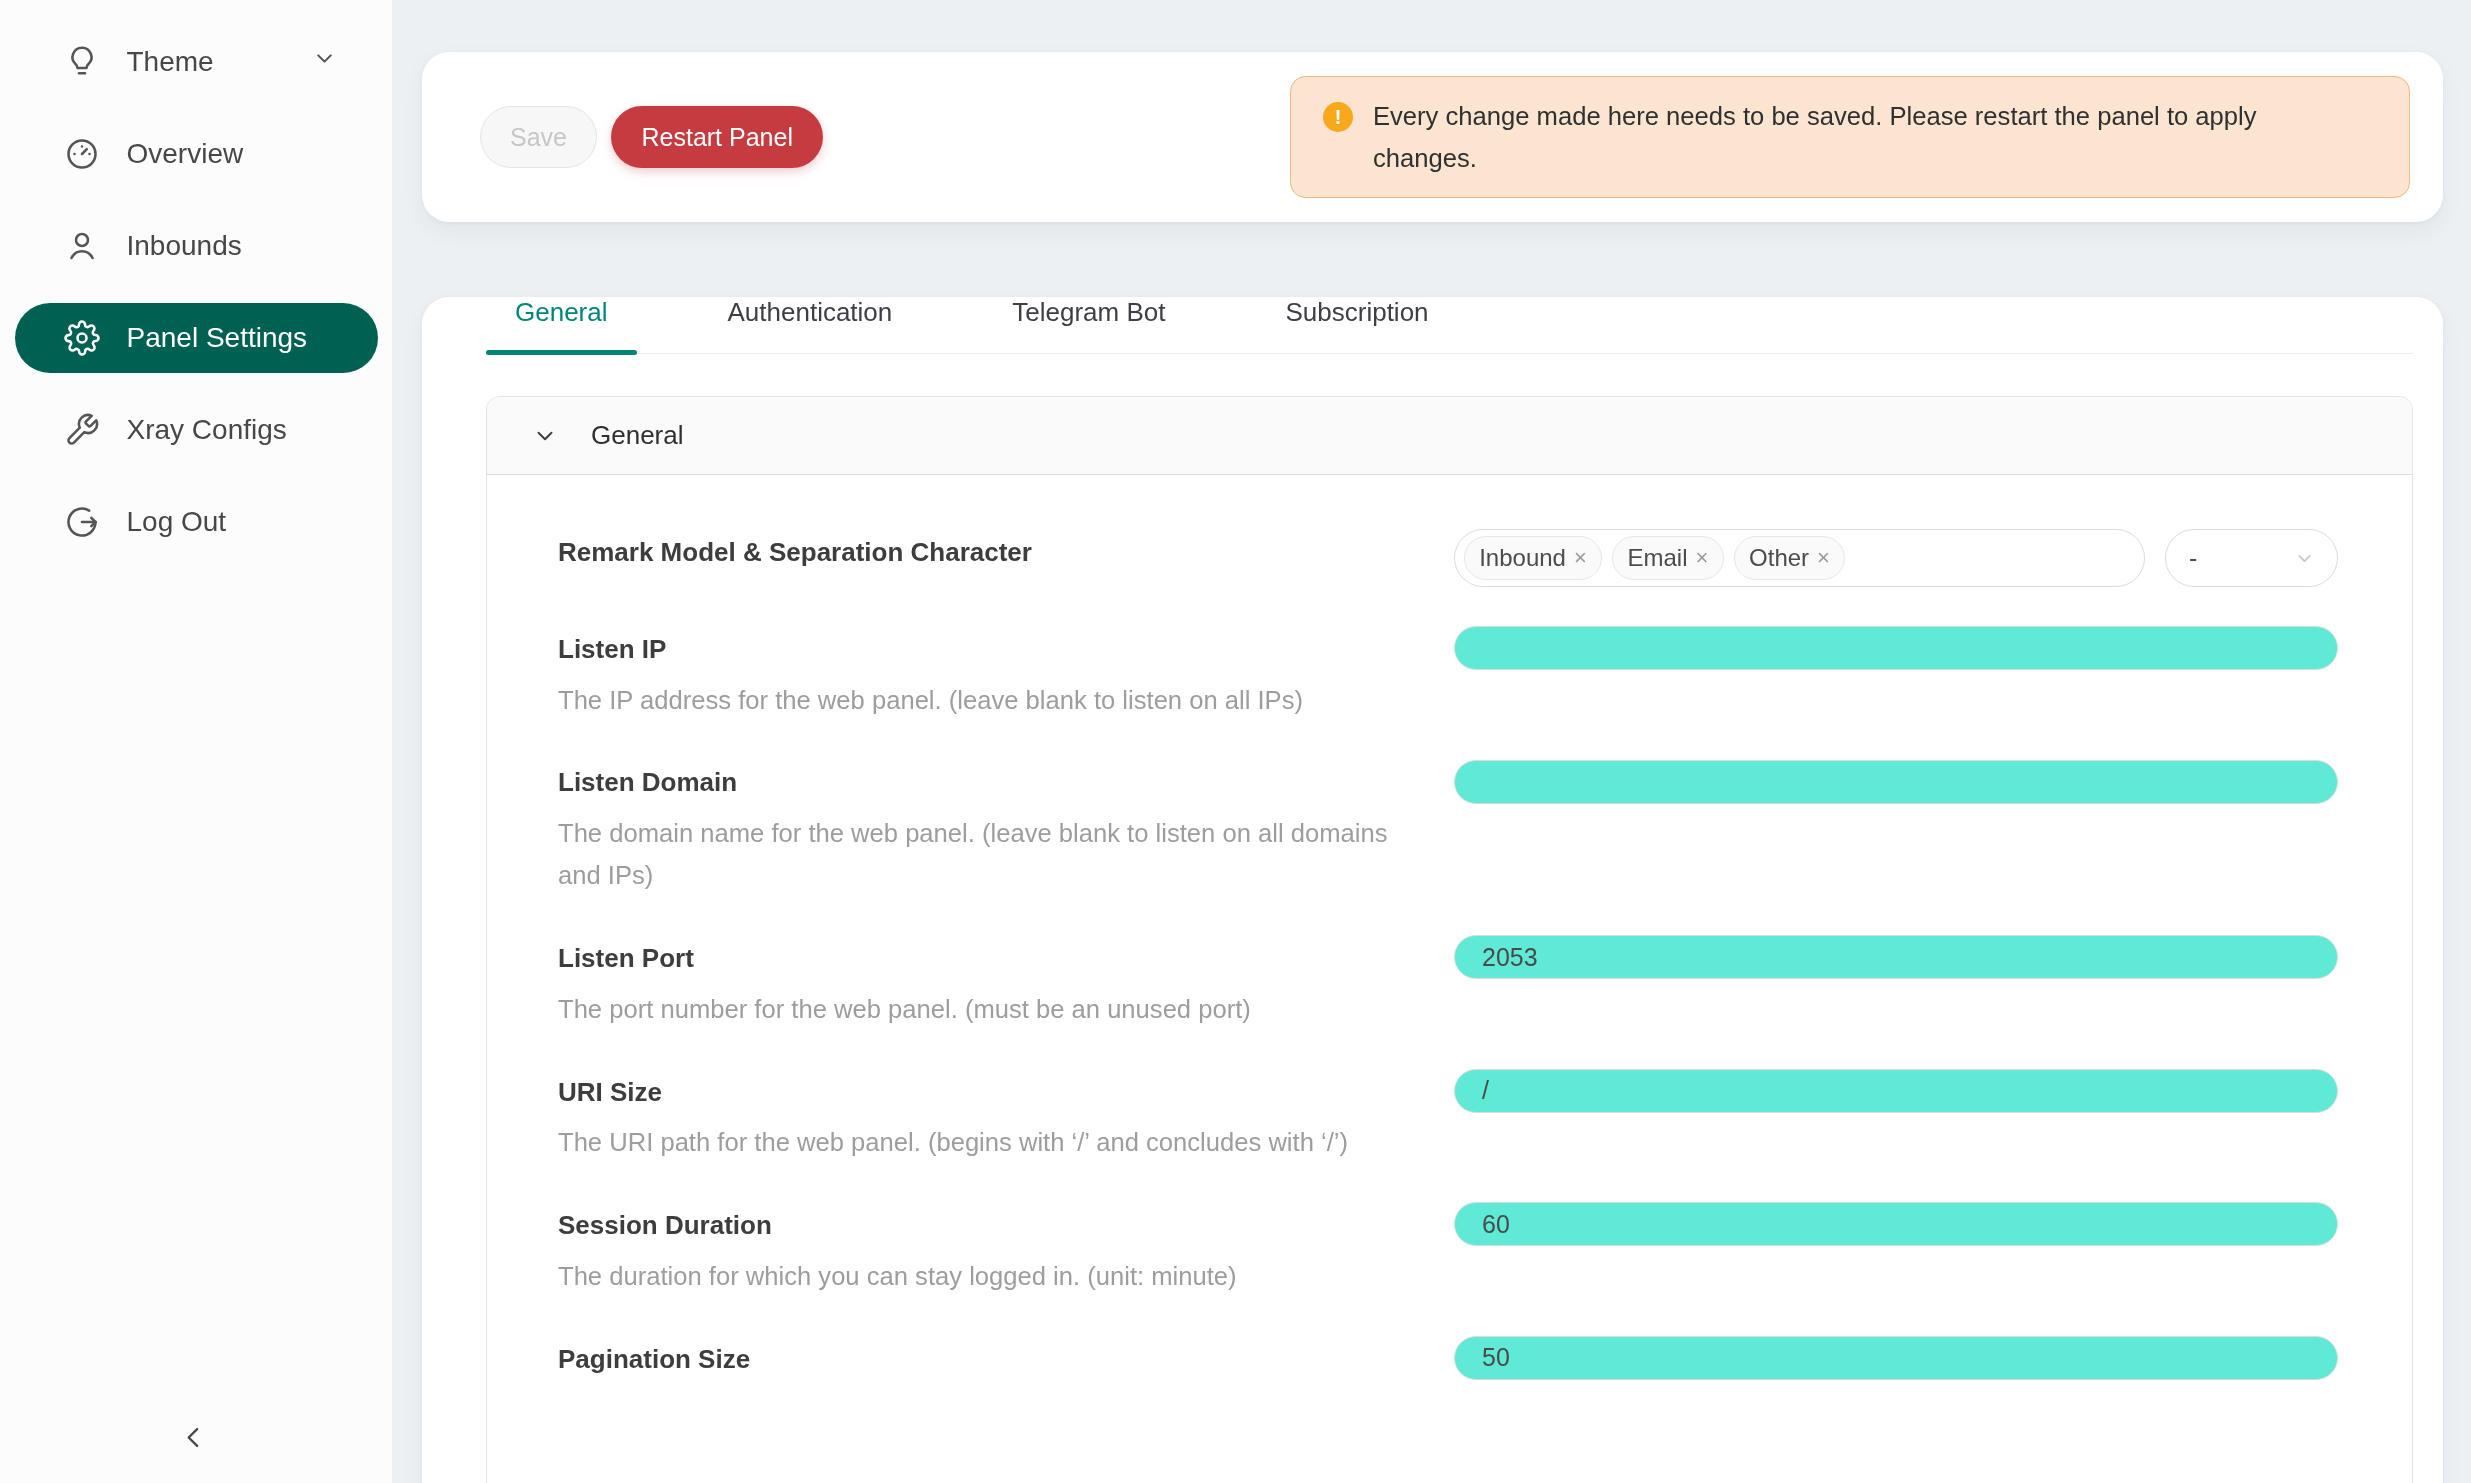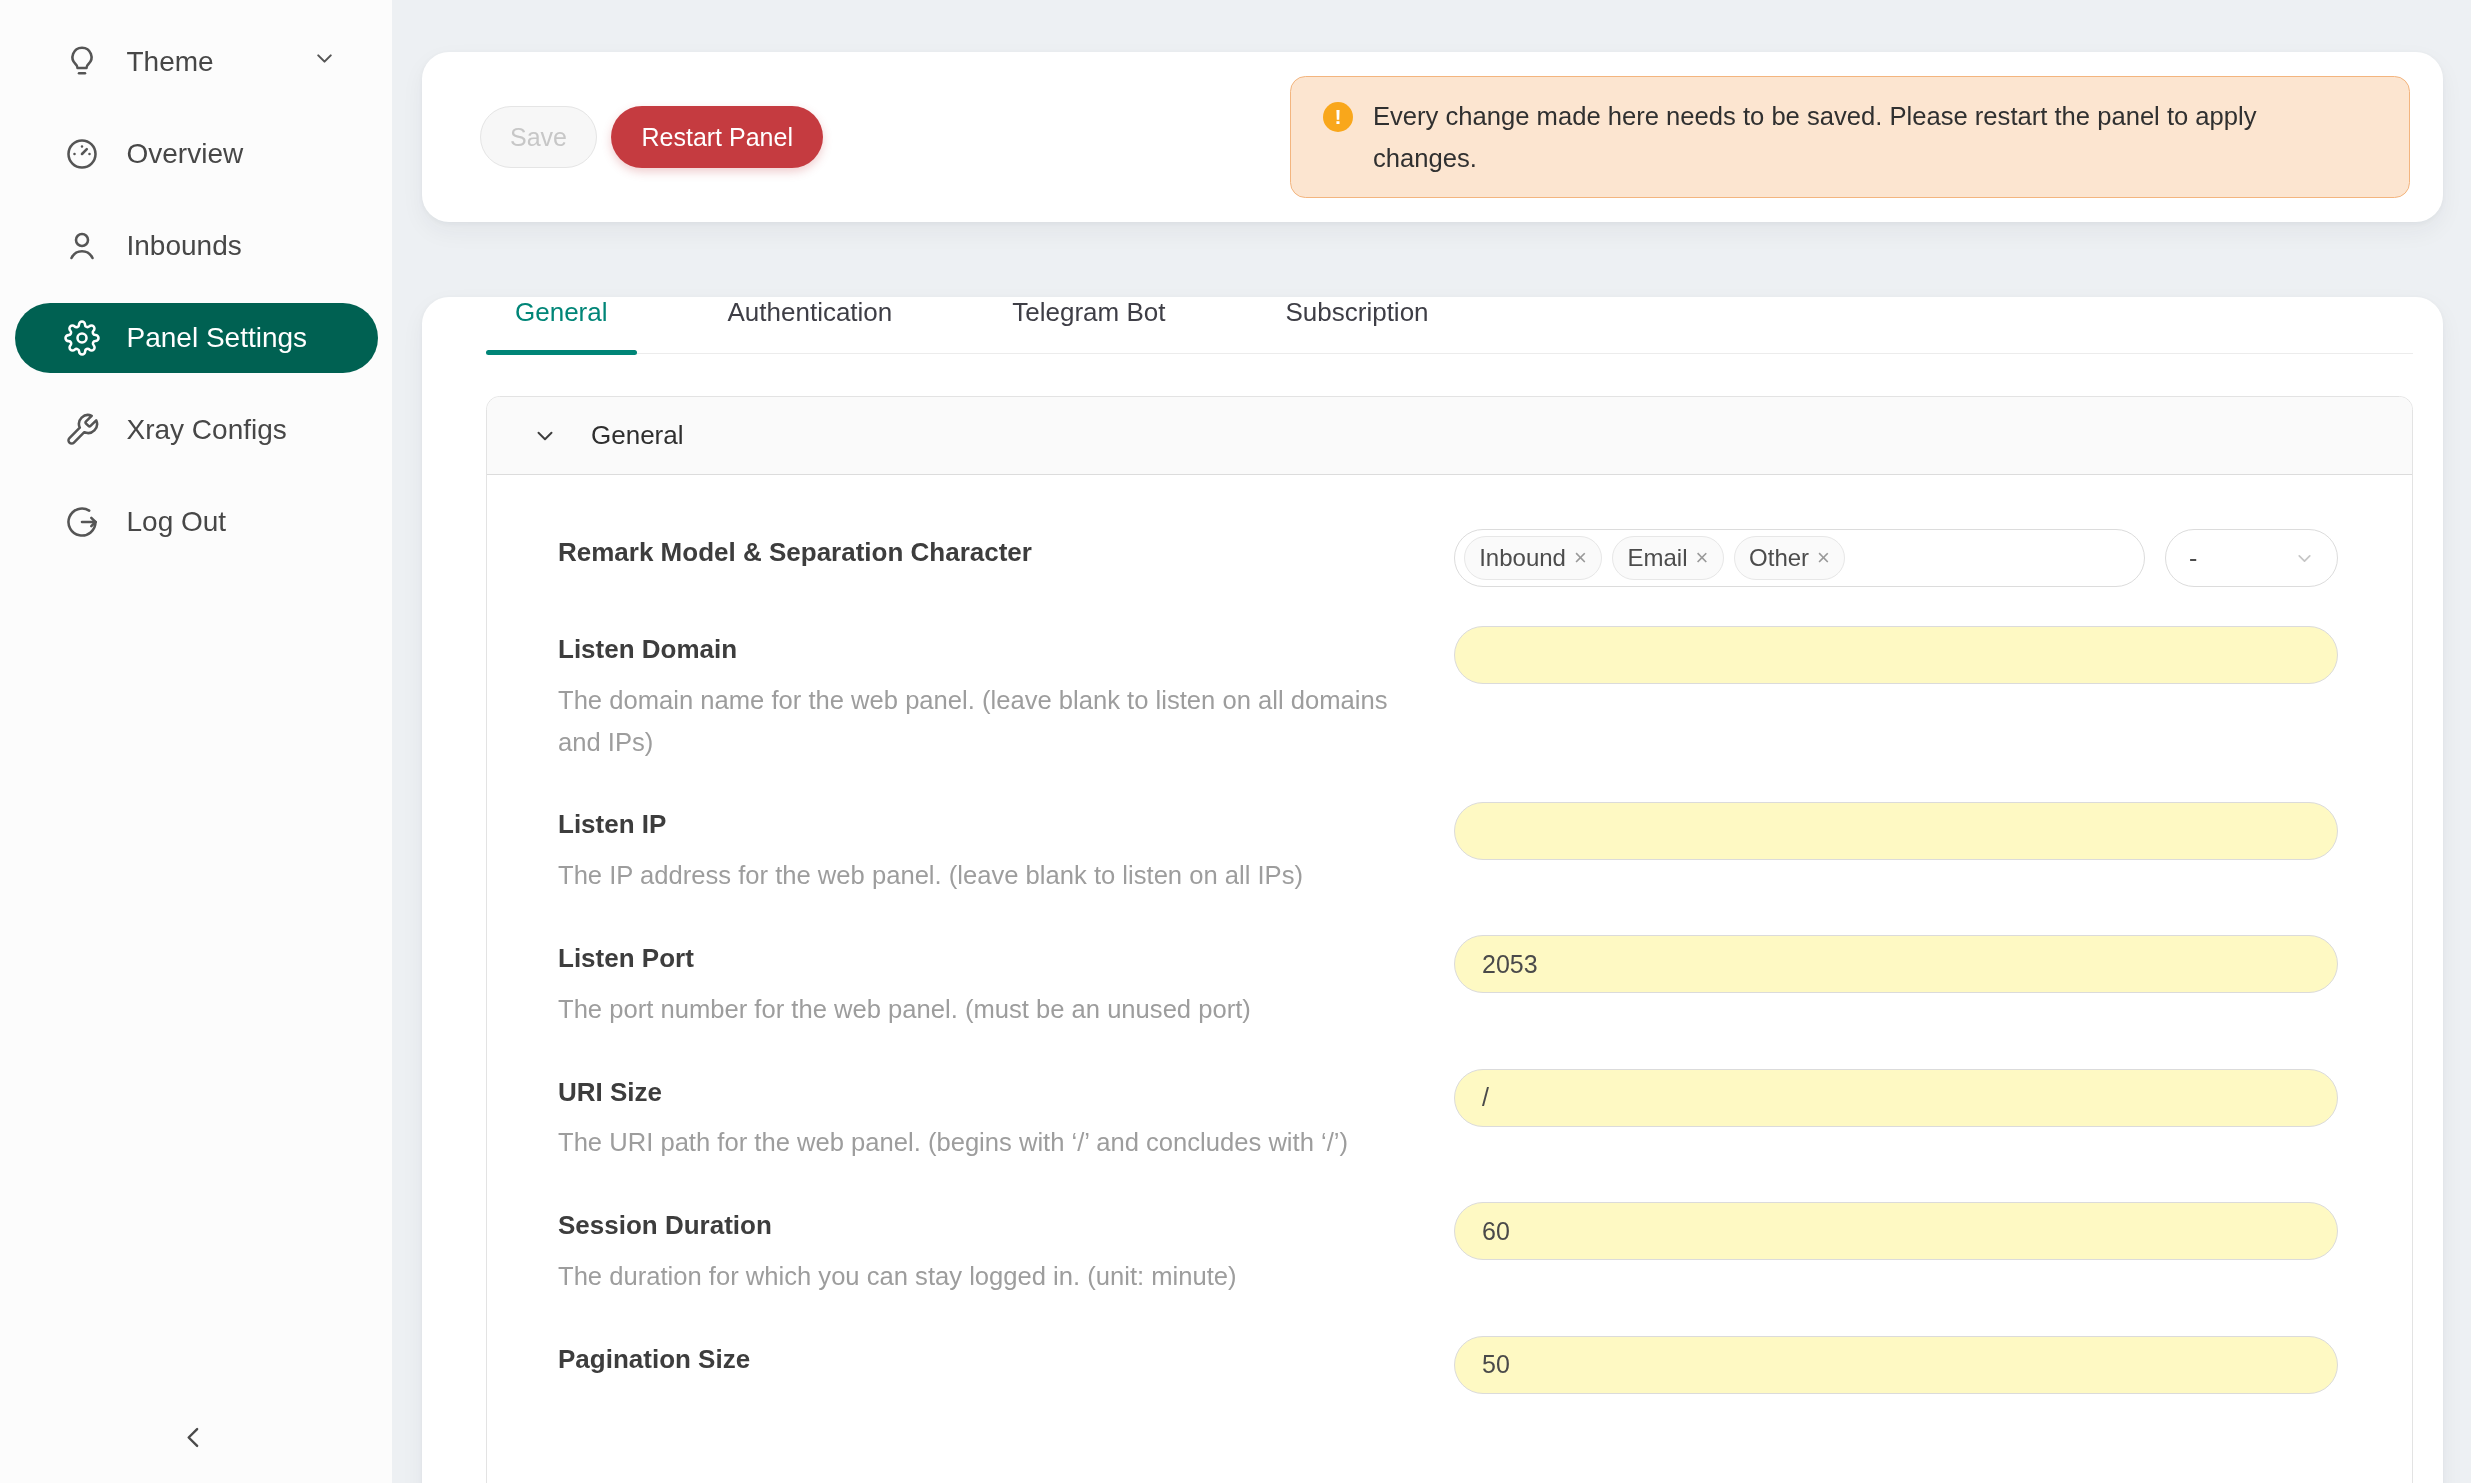--- a/index.html
+++ b/index.html
@@ -91,22 +91,22 @@
 
   
   .form-row { display:flex; align-items:flex-start; margin-bottom:39px; }
   .row-text { flex:1; padding-right:46px; padding-top:1.9px; }
   .row-label { font-size:26px; font-weight:600; color:#3d3d3d; line-height:42px; }
   .row-desc { font-size:25.6px; color:#9d9d9d; line-height:42px; margin-top:8.7px; }
   .row-desc .italic { font-style:italic; }
   .row-control { width:884px; flex:0 0 884px; display:flex; }
 
   .text-input {
-    width:100%; height:58px; border-radius:30px; border:1.9px solid #dbdbdb;
-    padding:0 27px; font-size:25px; color:#4a4a4a; background:#fef9c3;
+    width:100%; height:44px; border-radius:30px; border:1.9px solid #dbdbdb;
+    padding:0 27px; font-size:25px; color:#4a4a4a; background:#5eead4;
     font-family:inherit; outline:none;
   }
 
   .remark-control { justify-content:space-between; }
   .tag-select {
     width:691px; height:58px; border-radius:30px; border:1.9px solid #dcdcdc;
     display:flex; align-items:center; padding-left:8.7px; gap:9.7px; background:#fff; cursor:text;
   }
   .tag {
     height:44px; border-radius:22px; background:#fafafa; border:1.9px solid #e7e7e7;
@@ -240,32 +240,32 @@
               <span>-</span>
               <svg viewBox="0 0 24 24" fill="none" stroke-width="2" stroke-linecap="round" stroke-linejoin="round">
                   <polyline points="6 9 12 15 18 9"></polyline>
                 </svg>
             </div>
           </div>
         </div>
 
         <div class="form-row">
           <div class="row-text">
+            <div class="row-label">Listen IP</div>
+            <div class="row-desc">The IP address for the web panel. (leave blank to listen on all IPs)</div>
+          </div>
+          <div class="row-control">
+            <input class="text-input" type="text" value="" style="">
+          </div>
+        </div>
+
+        <div class="form-row">
+          <div class="row-text">
             <div class="row-label">Listen Domain</div>
             <div class="row-desc" style="max-width:850px;">The domain name for the web panel. (leave blank to listen on all domains and IPs)</div>
-          </div>
-          <div class="row-control">
-            <input class="text-input" type="text" value="" style="">
-          </div>
-        </div>
-
-        <div class="form-row">
-          <div class="row-text">
-            <div class="row-label">Listen IP</div>
-            <div class="row-desc">The IP address for the web panel. (leave blank to listen on all IPs)</div>
           </div>
           <div class="row-control">
             <input class="text-input" type="text" value="" style="">
           </div>
         </div>
 
         <div class="form-row">
           <div class="row-text">
             <div class="row-label">Listen Port</div>
             <div class="row-desc">The port number for the web panel. (must be an unused port)</div>

